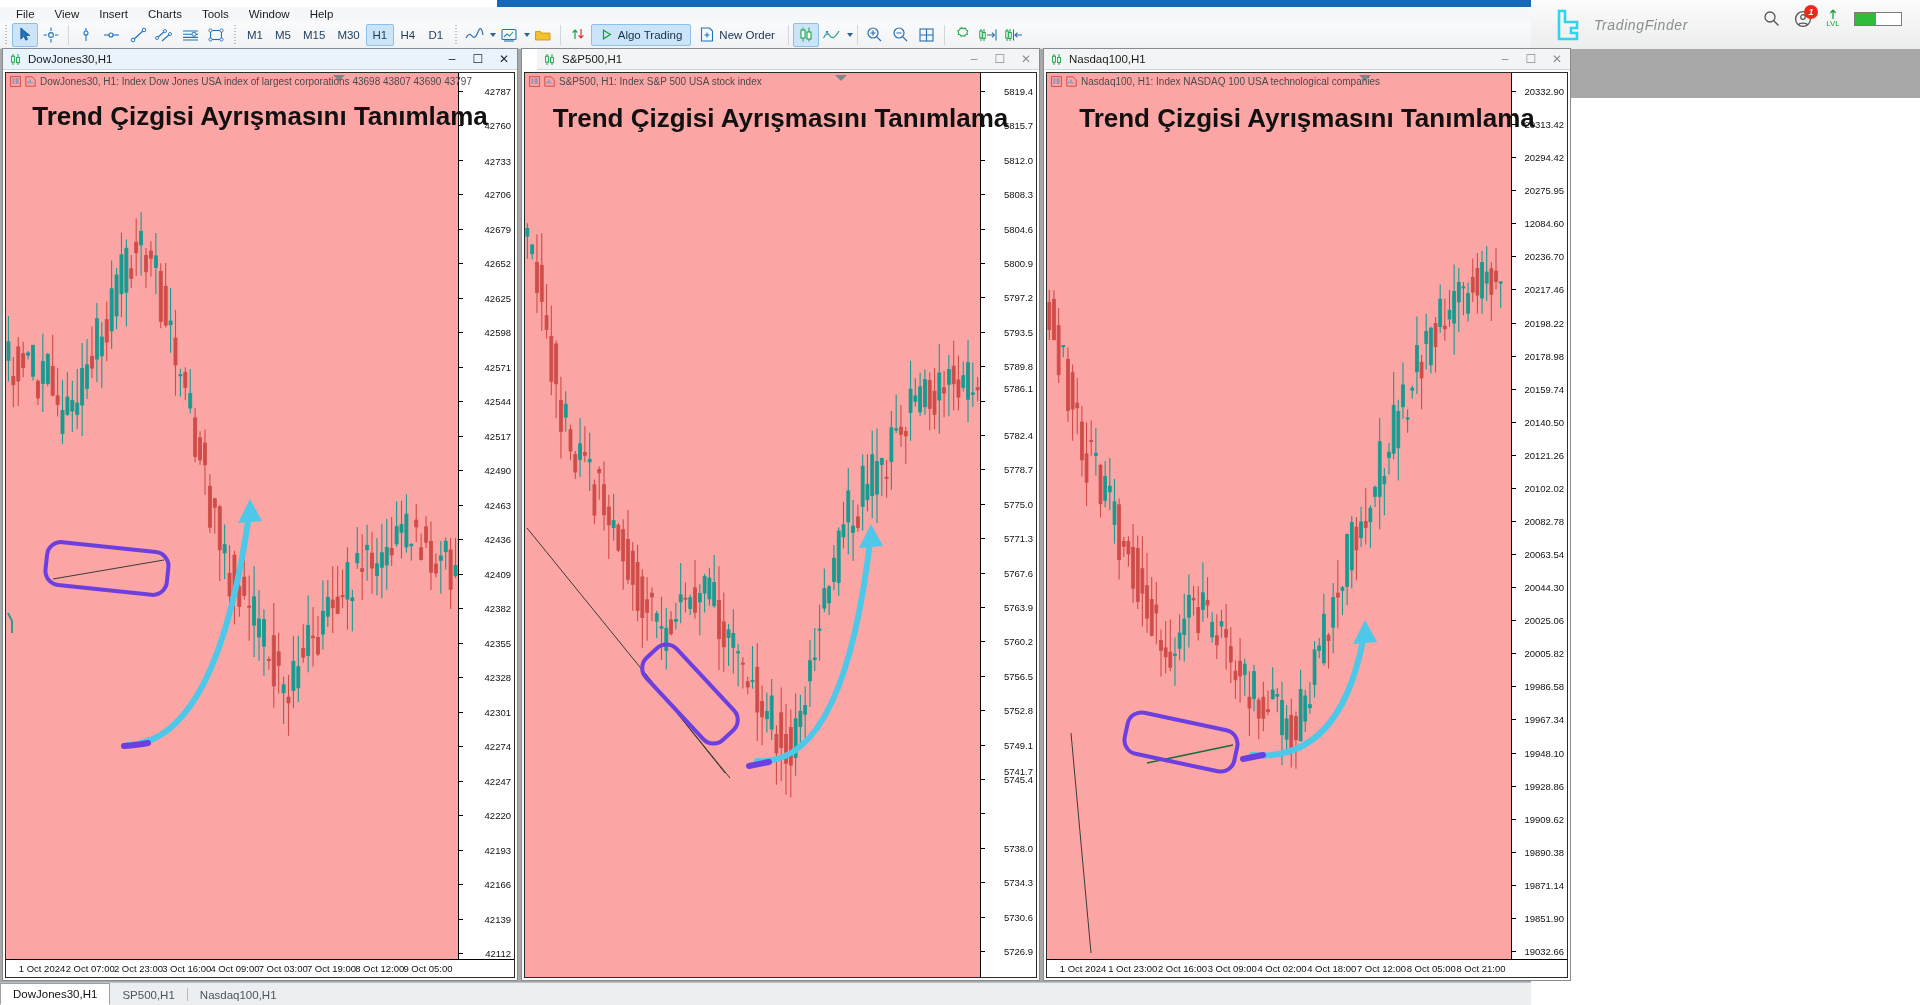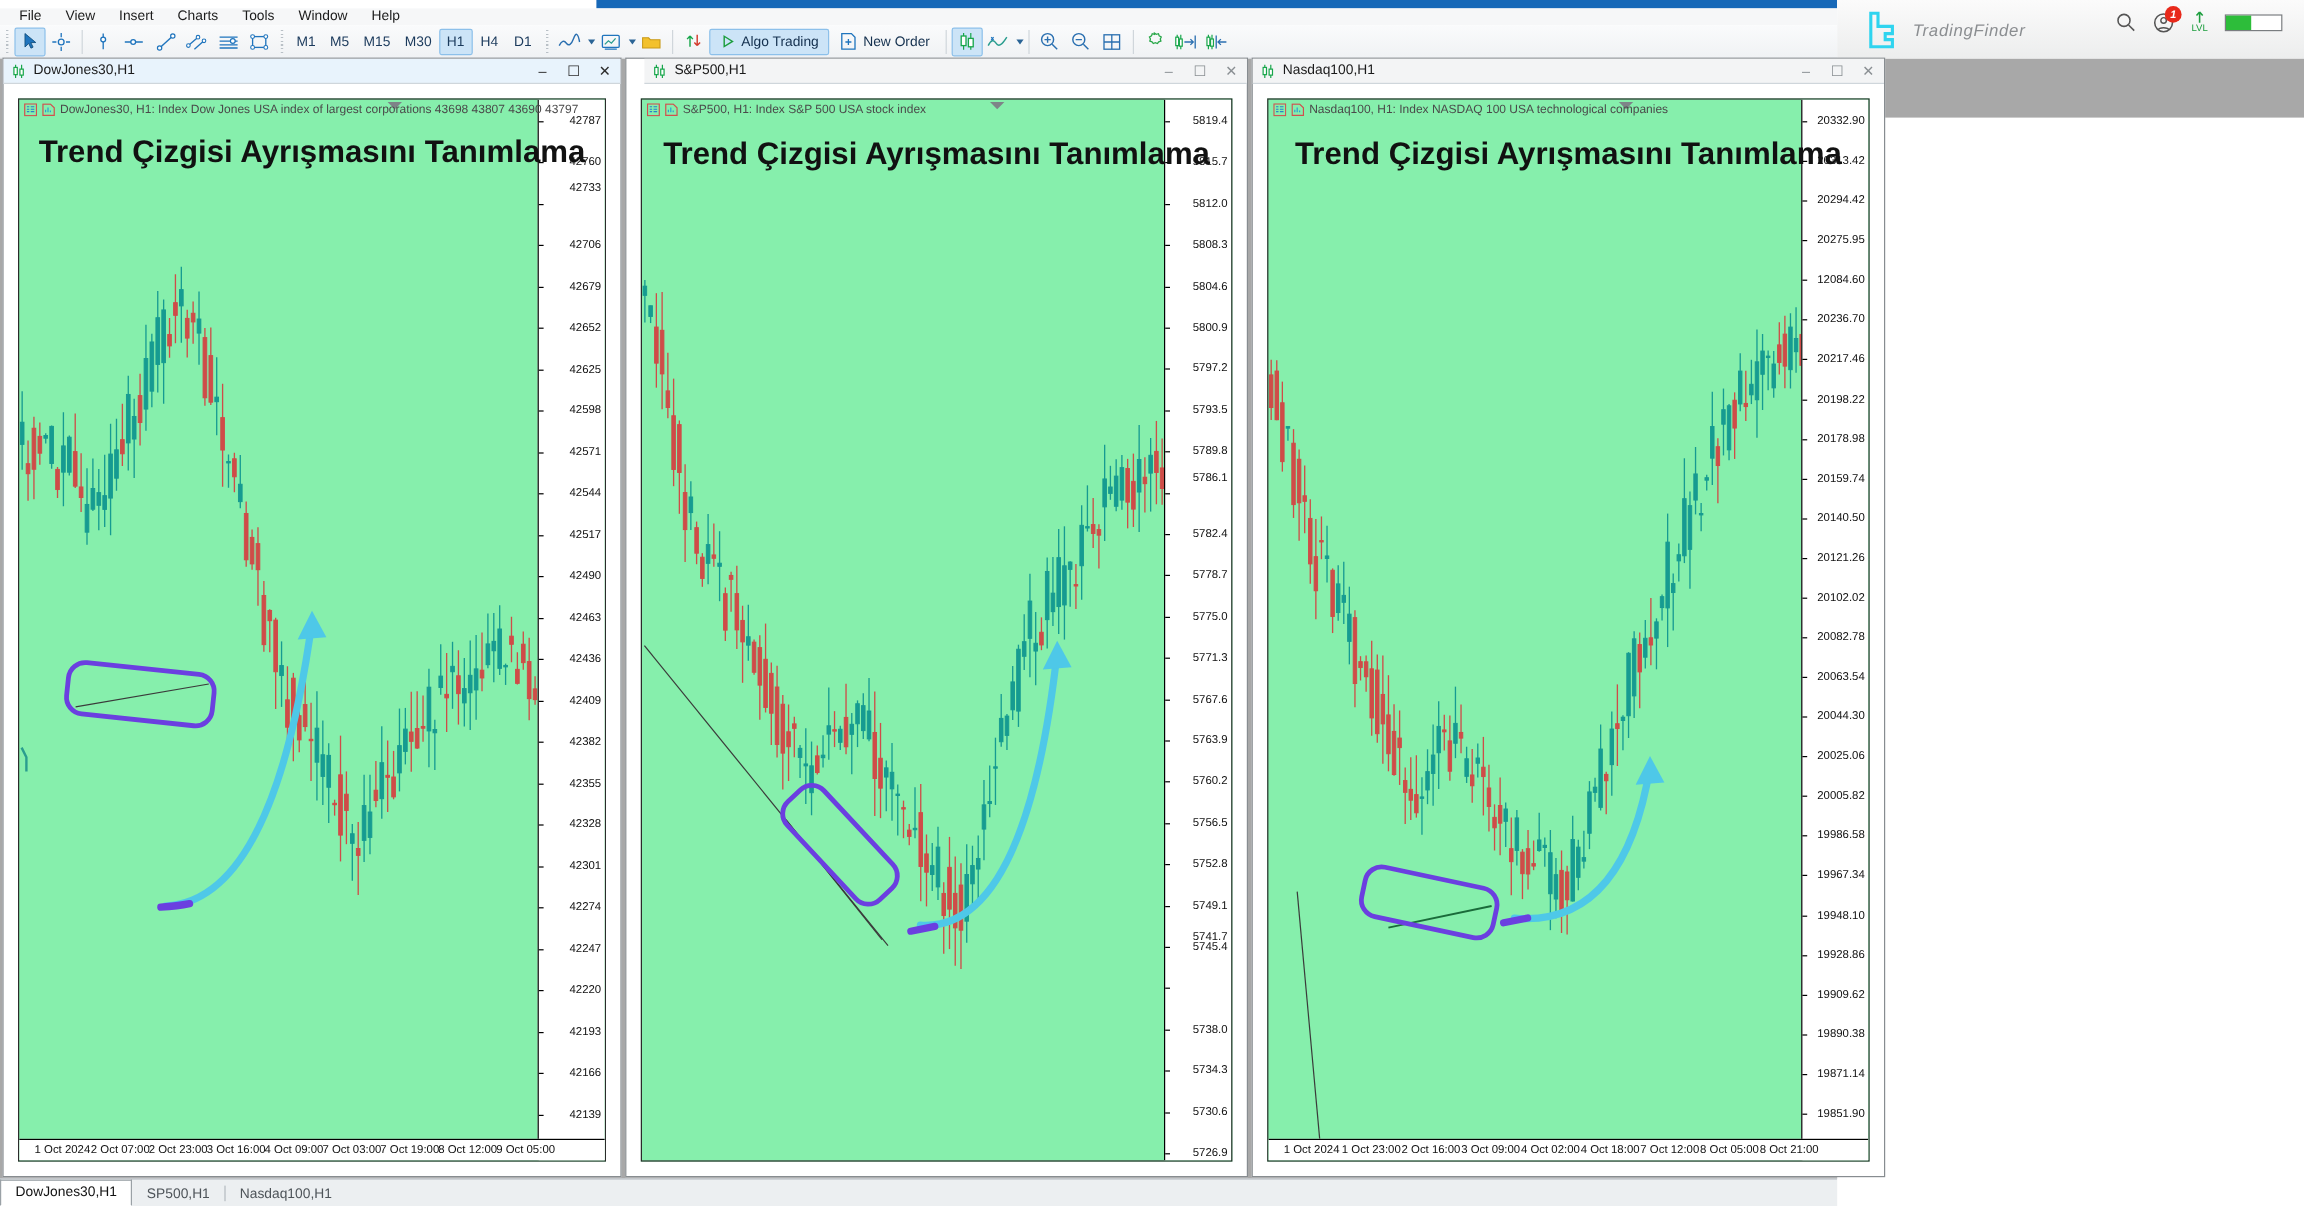--- a/index.html
+++ b/index.html
@@ -59,21 +59,21 @@
   .chartwin .wtitle{ height:21px; background:#e8f3fc; display:flex; align-items:center;
     padding-left:6px; gap:6px; border-bottom:1px solid #cfd6db; }
   .chartwin.inactive .wtitle{ background:#f3f4f5; }
   .wtitle .wt{ font-size:11.5px; color:#1a1a1a; }
   .wbtns{ margin-left:auto; display:flex; }
   .wbtn{ width:26px; height:20px; display:flex; align-items:center; justify-content:center;
     font-size:12px; color:#2b2b2b; }
   .chartwin.inactive .wbtn{ color:#8a8f93; }
 
   .chartbody{ position:absolute; left:0; right:0; bottom:0; top:21px;
-    border:1px solid #2b2b2b; margin:12px; background:#86efac; overflow:hidden;text-decoration:underline; }
+    border:1px solid #2b2b2b; margin:2px; background:#fca5a5; overflow:hidden;text-decoration:underline; }
   .symline{ position:absolute; left:4px; top:3px; font-size:10px; color:#4a4a4a;
     display:flex; align-items:center; gap:4px; white-space:nowrap; z-index:6;}
   .heading{ position:absolute; left:0; right:0; text-align:center; z-index:7;
     font-size:26px; font-weight:bold; color:#111; }
   .pricescale{ position:absolute; right:0; top:0; bottom:0; width:56px;
     border-left:1px solid #000; background:#fff; z-index:5;}
   .pricescale .pl{ position:absolute; right:3px; font-size:9.5px; color:#111;
     transform:translateY(-50%); white-space:nowrap;}
   .pricescale .tick{ position:absolute; left:0; width:4px; height:1px; background:#000;}
   .timeaxis{ position:absolute; left:0; right:0; bottom:0; height:18px;
@@ -572,21 +572,21 @@
           <path d="M118 673 Q132 672 142 670" fill="none" stroke="#6b3fe0" stroke-width="6" stroke-linecap="round"></path>
           <path d="M2 540 L6 548 L6 560" stroke="#2a9d8f" stroke-width="2" fill="none"></path>
         </svg>
       </div>
       <div class="pricescale">
         <div class="dropdownarrow" style="left:-126px; top:2px;"></div>
       <div class="pl" style="top: 18px;">42787</div>
           <div class="tick" style="top: 18px;"></div>
           <div class="pl" style="top: 52.48px;">42760</div>
           <div class="tick" style="top: 52.48px;"></div>
-          <div class="pl" style="top: 74px;">42733</div>
+          <div class="pl" style="top: 88px;">42733</div>
           <div class="tick" style="top: 86.96px;"></div>
           <div class="pl" style="top: 121.44px;">42706</div>
           <div class="tick" style="top: 121.44px;"></div>
           <div class="pl" style="top: 155.92px;">42679</div>
           <div class="tick" style="top: 155.92px;"></div>
           <div class="pl" style="top: 190.4px;">42652</div>
           <div class="tick" style="top: 190.4px;"></div>
           <div class="pl" style="top: 224.88px;">42625</div>
           <div class="tick" style="top: 224.88px;"></div>
           <div class="pl" style="top: 259.36px;">42598</div>

